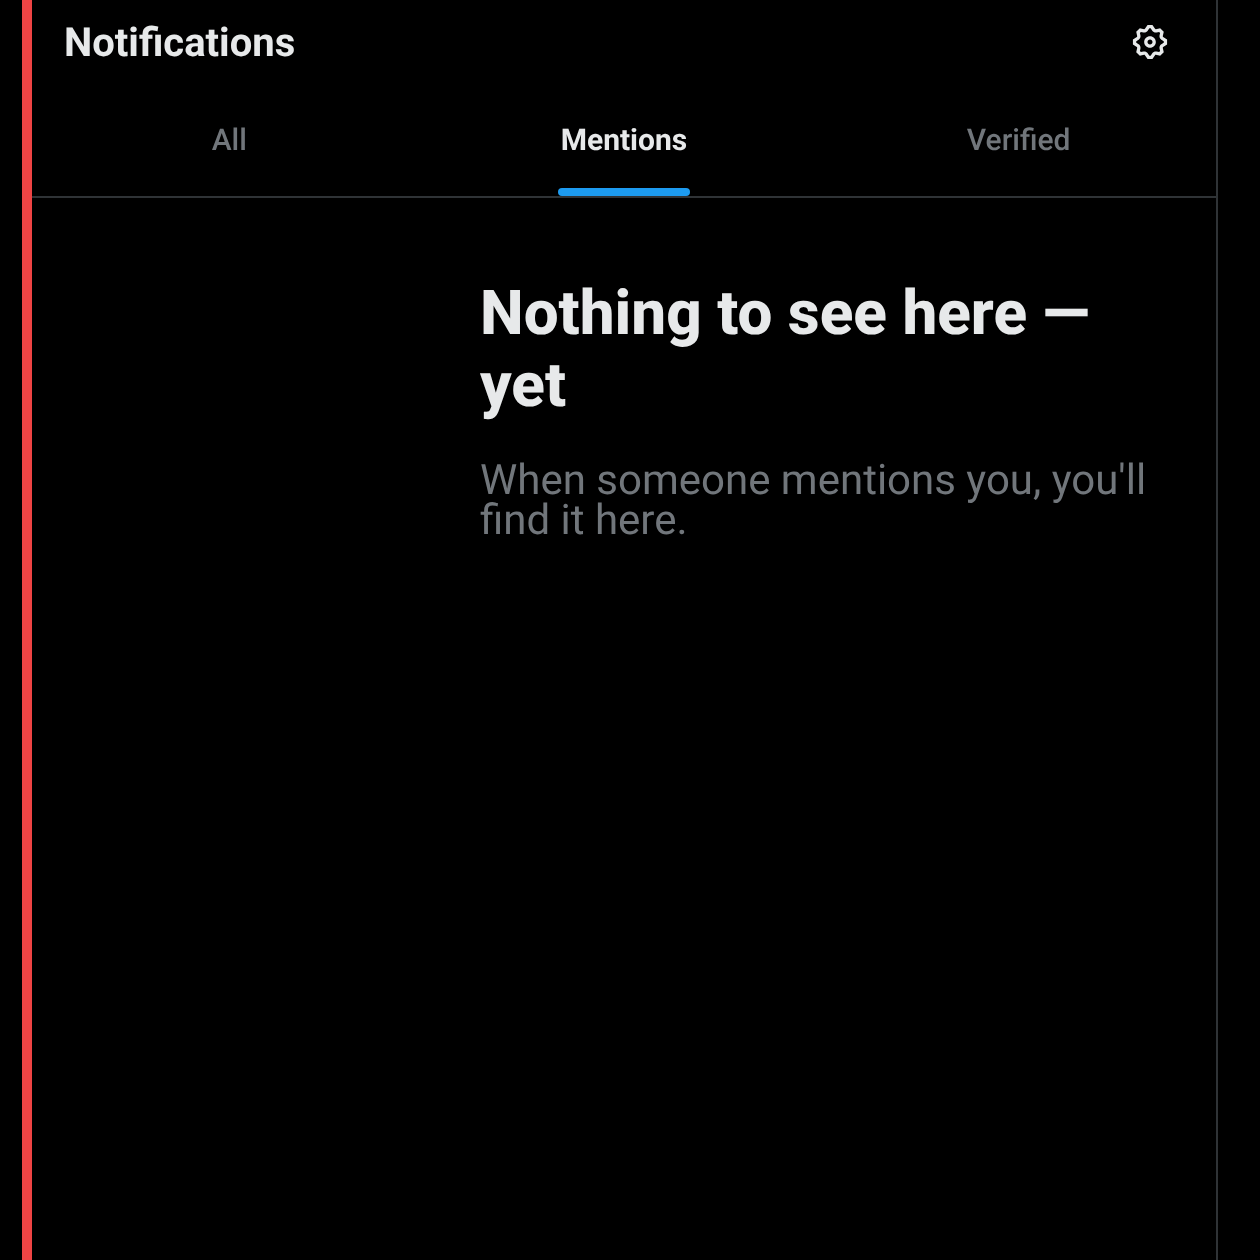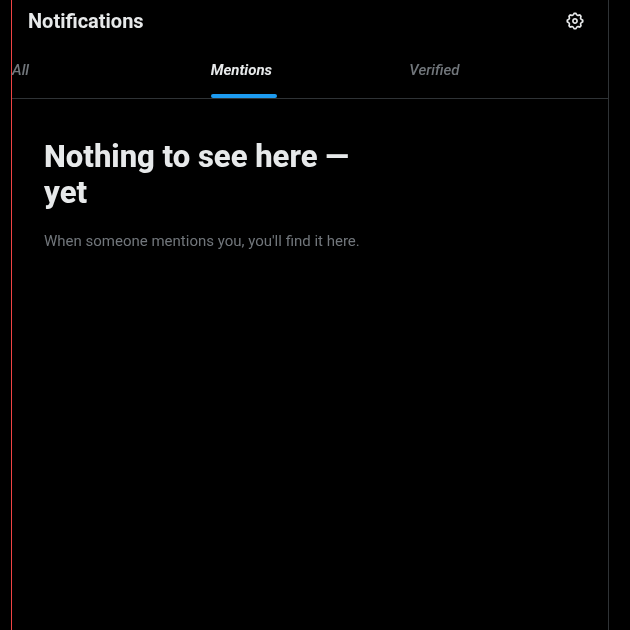--- a/index.html
+++ b/index.html
@@ -12,21 +12,21 @@
       height: 630px;
       background: #000;
       font-family: -apple-system, BlinkMacSystemFont, "Segoe UI", Roboto, Helvetica, Arial, sans-serif;
       color: #e7e9ea;
       overflow: hidden;
     }
     .container {
       width: 598px;
       height: 100%;
       margin-left: 11px;
-      border-left: 1px solid #ef4444;
+      border-left: 5px solid #ef4444;
       border-right: 1px solid #2f3336;
     }
     .header {
       display: flex;
       justify-content: space-between;
       align-items: center;
       padding: 10px 16px 10px 16px;
       height: 42px;
     }
     .title {
@@ -51,58 +51,57 @@
     }
     .tabs {
       display: flex;
       border-bottom: 1px solid #2f3336;
       height: 57px;
     }
     .tab {
       flex: 1;
       display: flex;
       align-items: center;
-      justify-content: flex-start;
+      justify-content: center;
       cursor: pointer;
       position: relative;
       font-size: 15px;
       font-weight: 500;
       color: #71767b;
-      font-style: italic;
     }
     .tab.active {
       color: #e7e9ea;
       font-weight: 700;
     }
     .tab-indicator {
       position: absolute;
       bottom: 0;
       height: 4px;
       background: #1d9bf0;
       border-radius: 9999px;
       width: 66px;
     }
     .content {
       padding: 40px 32px;
       display: flex;
-      justify-content: flex-start;
+      justify-content: flex-end;
     }
     .empty-state {
       max-width: 336px;
       width: 100%;
     }
     .empty-title {
       font-size: 31px;
       font-weight: 800;
       color: #e7e9ea;
       line-height: 36px;
       margin-bottom: 8px;
     }
     .empty-subtitle {
-      font-size: 15px;
+      font-size: 21px;
       font-weight: 400;
       color: #71767b;
       line-height: 20px;
       margin-top: 20px;
     }
   </style>
 </head>
 <body>
 
 <div class="container">

